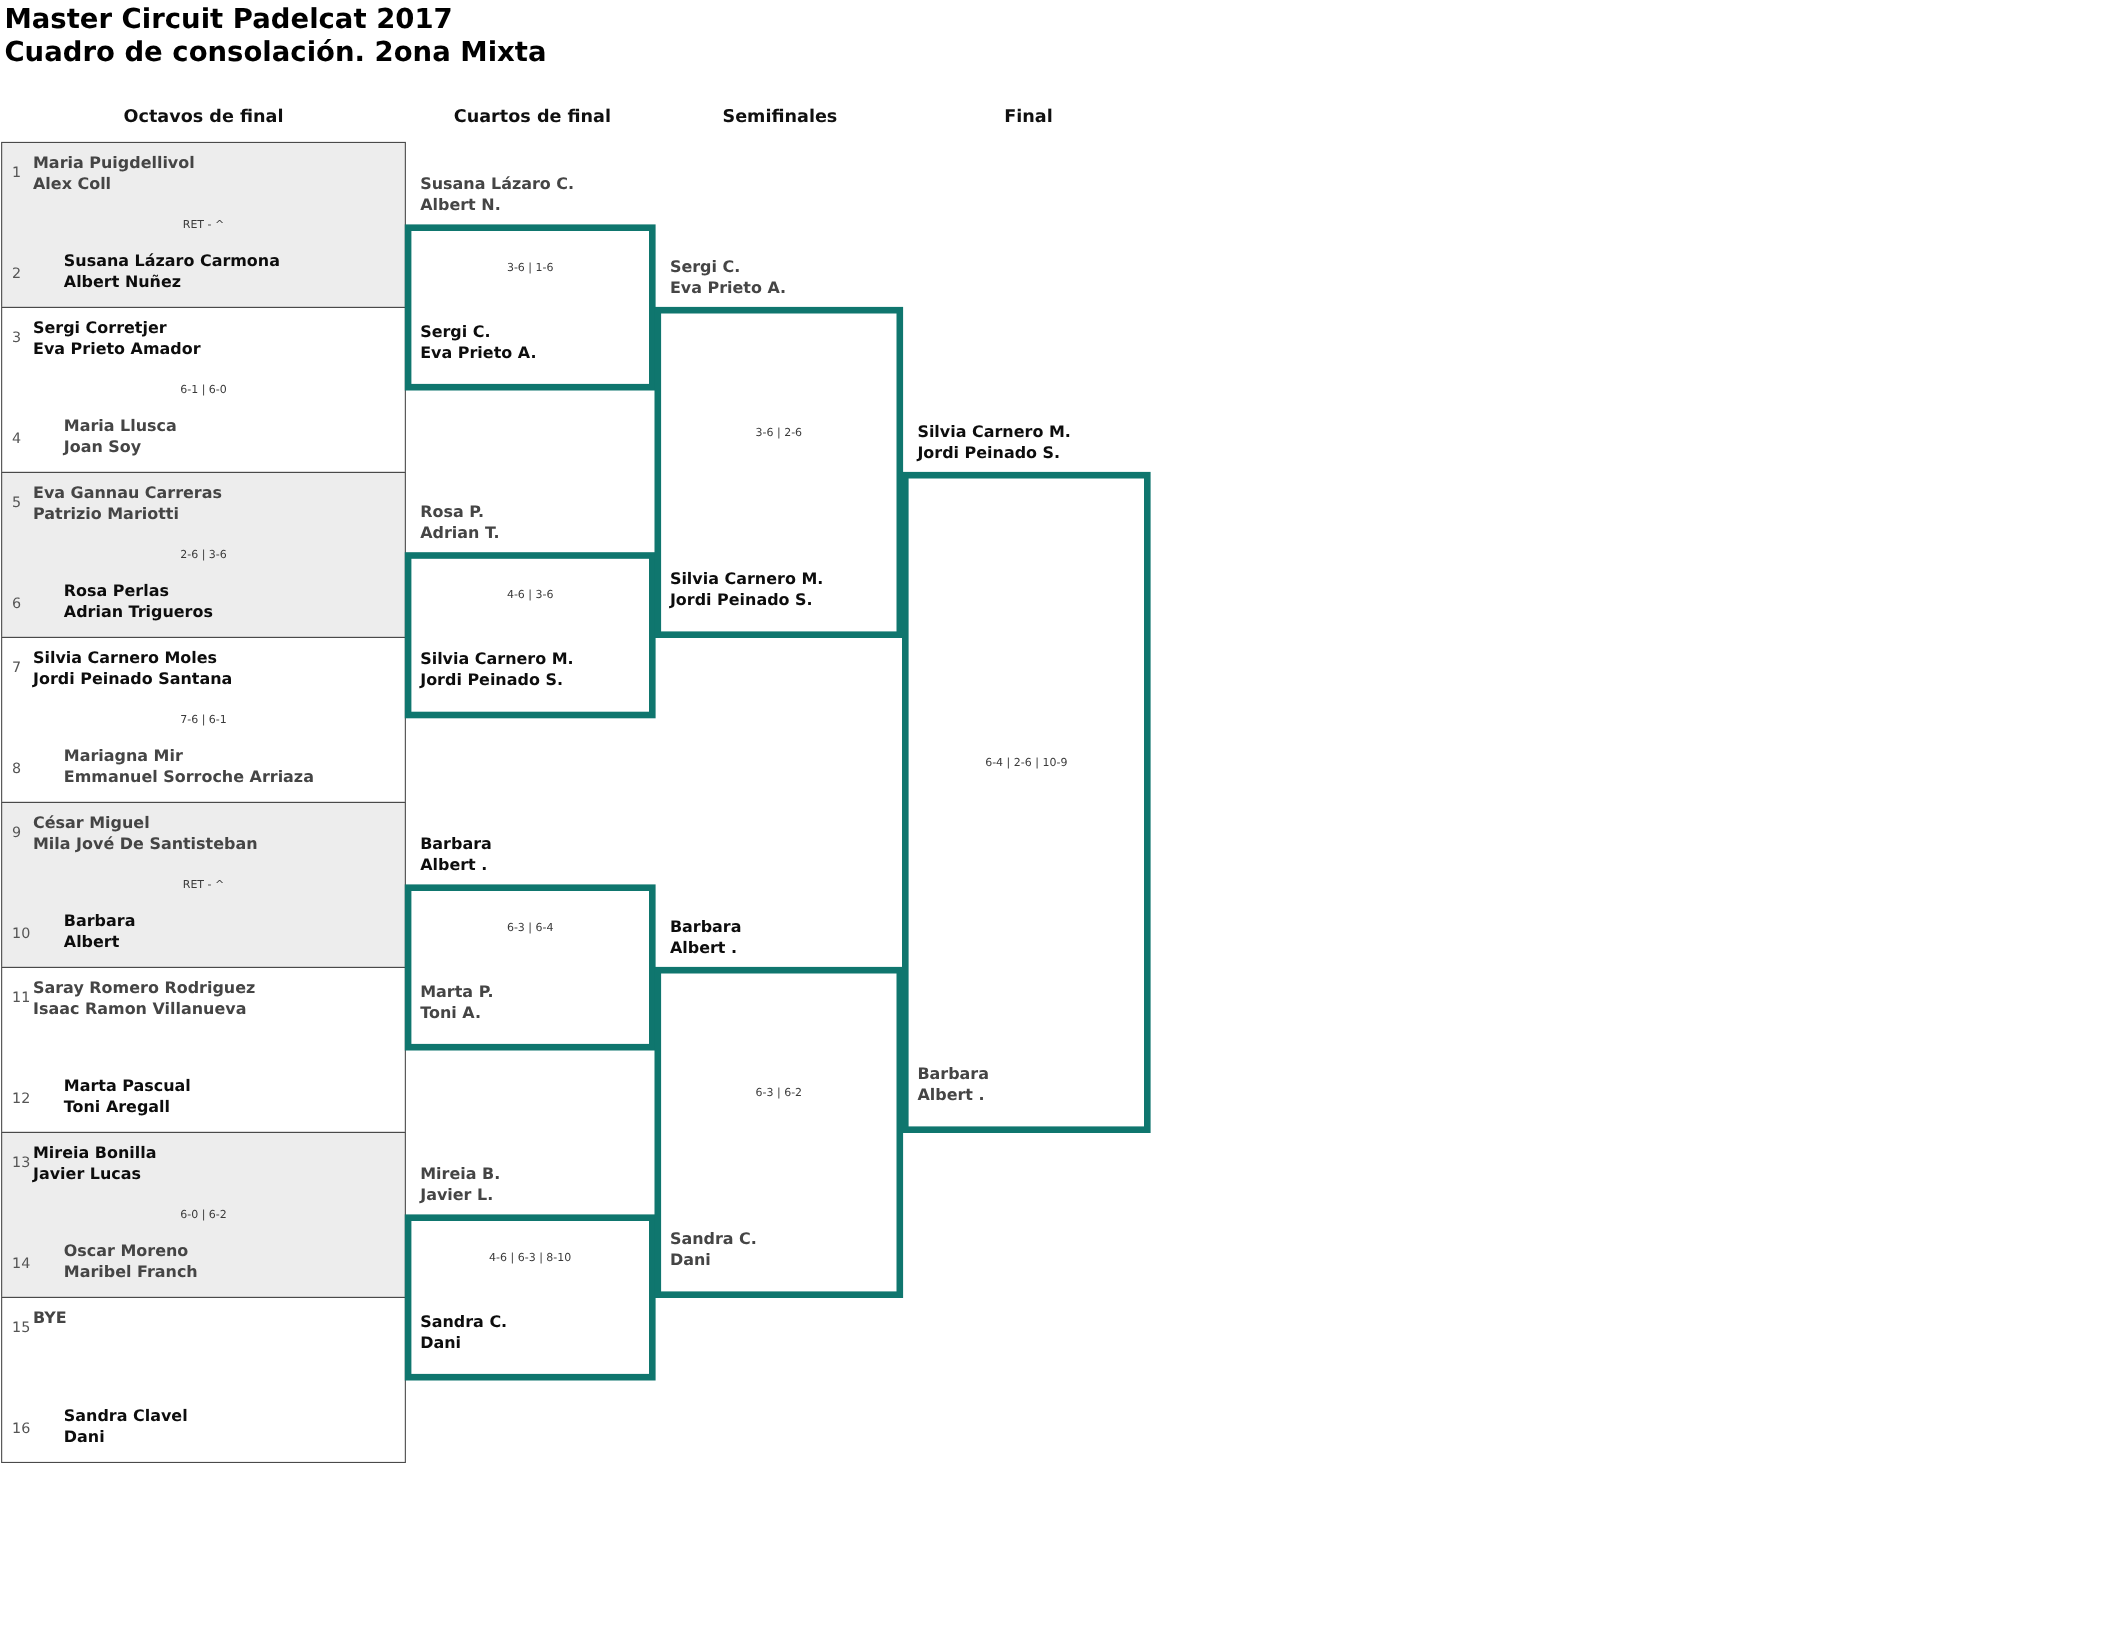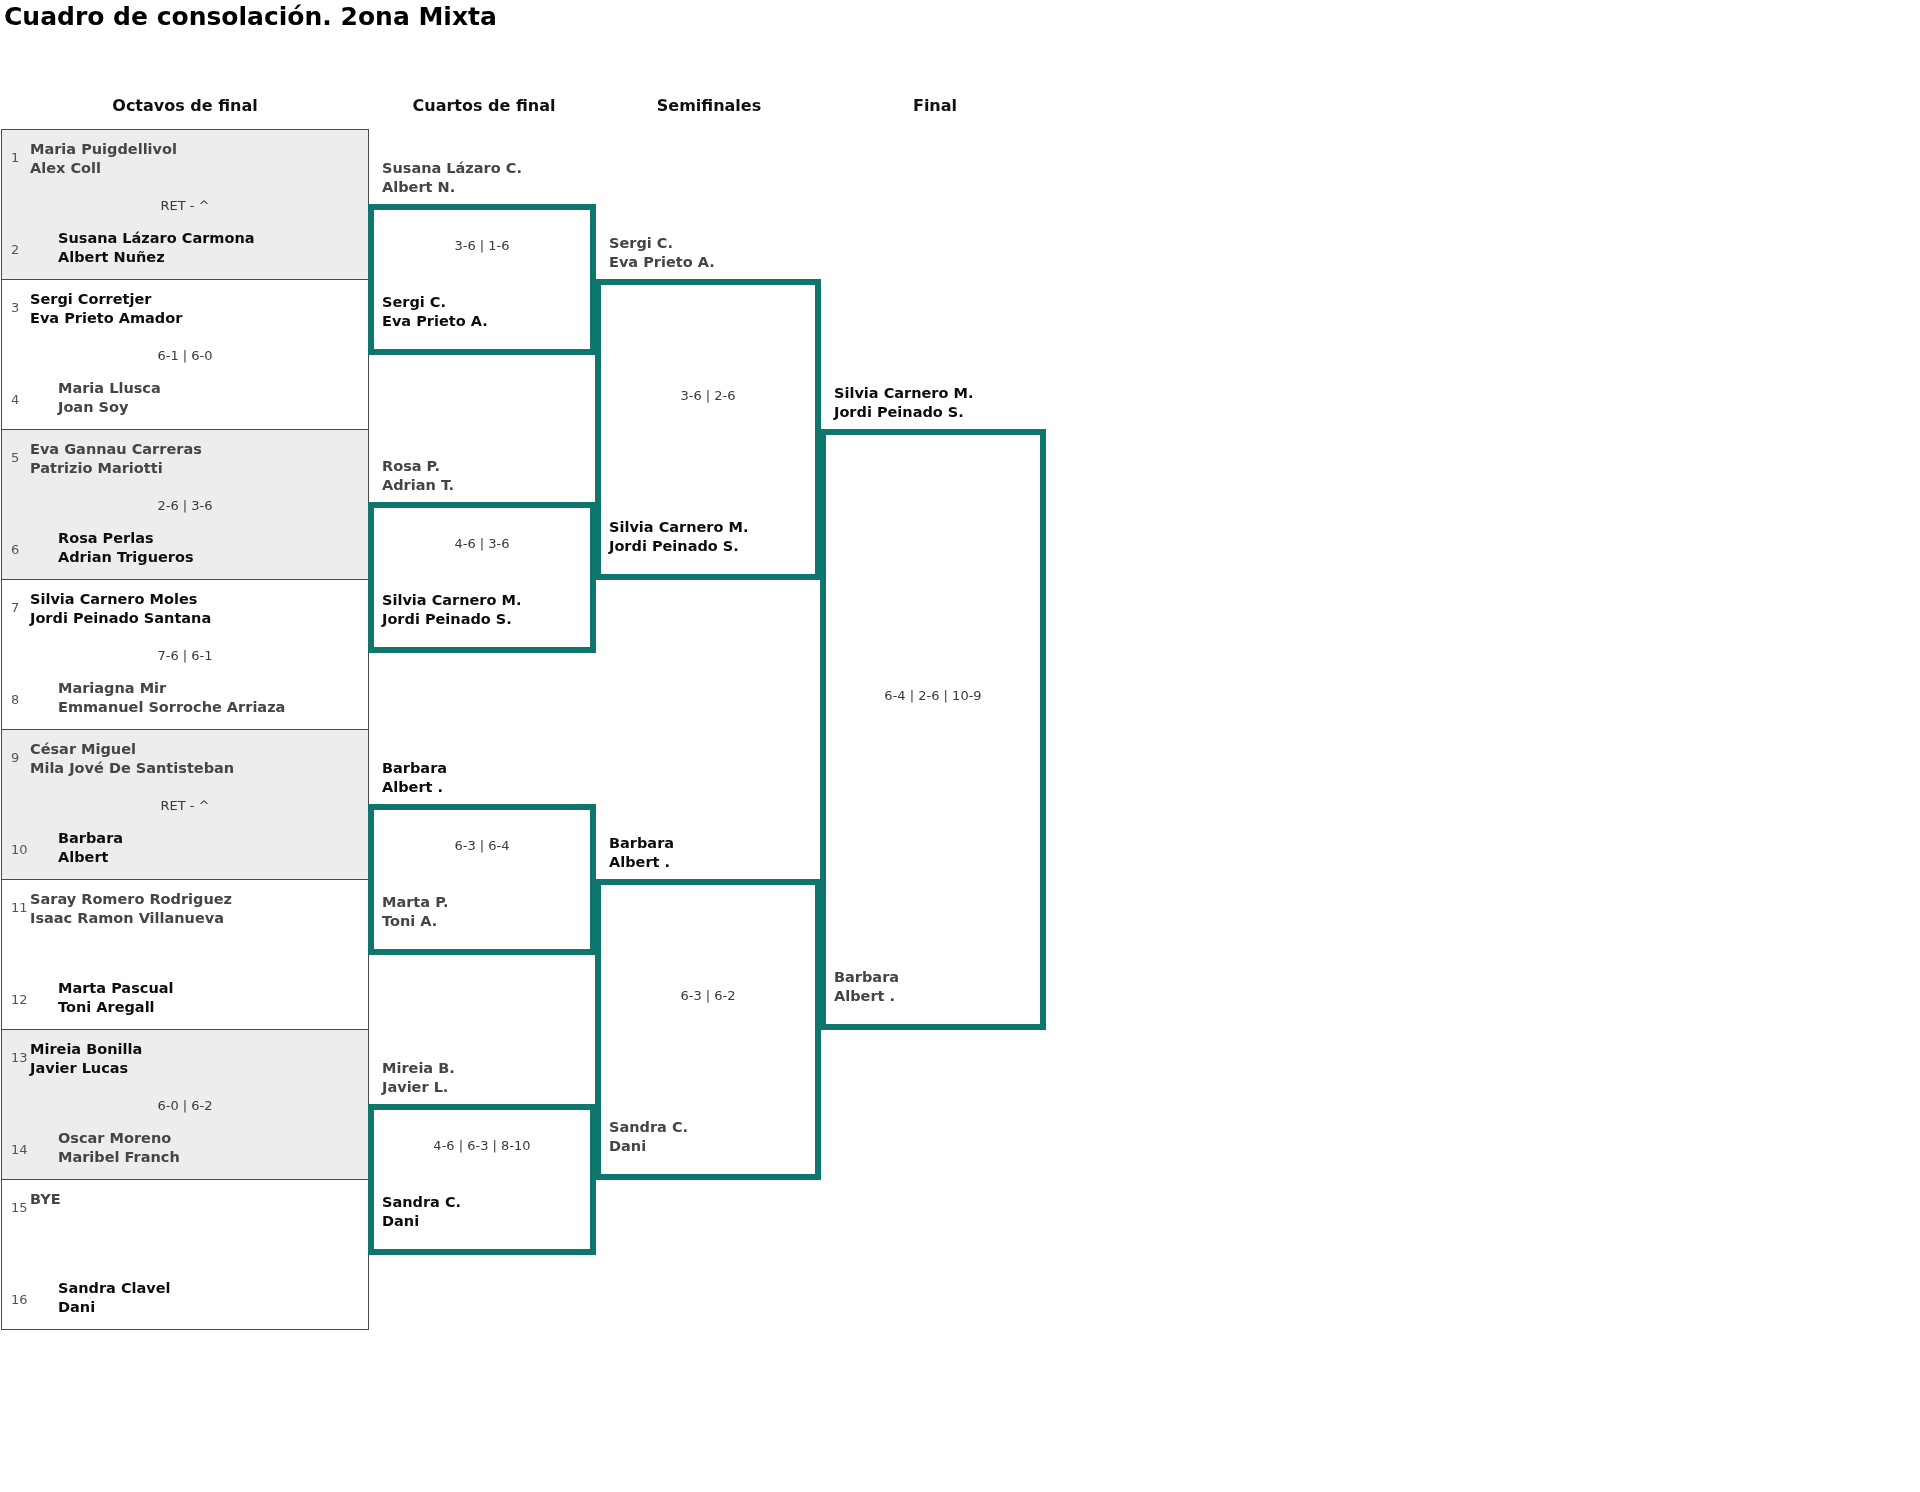--- a/index.html
+++ b/index.html
@@ -15,37 +15,38 @@
   .o-match.shaded{background:#ededed;}
   .seed{position:absolute;left:9px;font-size:13px;color:#555;}
   .seed.s-top{top:20px;}
   .seed.s-bottom{bottom:22px;}
   .team{position:absolute;}
   .team .tl{font-size:14.5px;line-height:19px;color:#454545;white-space:nowrap;font-weight:bold;}
   .team.winner .tl{font-weight:700;color:#0d0d0d;}
   .o-match .team.t-top{left:28px;top:10px;}
   .o-match .team.t-bottom{left:28px;bottom:12px;margin-left:28px;}
   .score{position:absolute;left:0;width:100%;text-align:center;
-         font-size:13px;color:#3a3a3a;white-space:nowrap;}
+         font-size:10px;color:#3a3a3a;white-space:nowrap;}
   .o-match .score{top:50%;transform:translateY(-50%);}
   
   .r-match{position:absolute;border:6px solid #0f766e;box-sizing:border-box;
            background:transparent;}
   .r-match .team.t-above{left:8px;bottom:calc(100% + 13px);}
   .r-match .team.t-inbottom{left:8px;bottom:18px;}
   .r-match .score{top:calc(50% - 42px);}
   
   .logo{position:absolute;left:1684px;top:3px;width:236px;height:64px;}
 </style>
 </head>
 <body>
 
 <div class="page">
 
   <div class="title">
+    <div>Master Circuit Padelcat 2017</div>
     <div>Cuadro de consolación. 2ona Mixta</div>
   </div>
 
 
   <div class="col-header" style="left:185px">Octavos de final</div>
   <div class="col-header" style="left:484px">Cuartos de final</div>
   <div class="col-header" style="left:709px">Semifinales</div>
   <div class="col-header" style="left:935px">Final</div>
 
   <div class="o-match shaded" style="top:129px">

